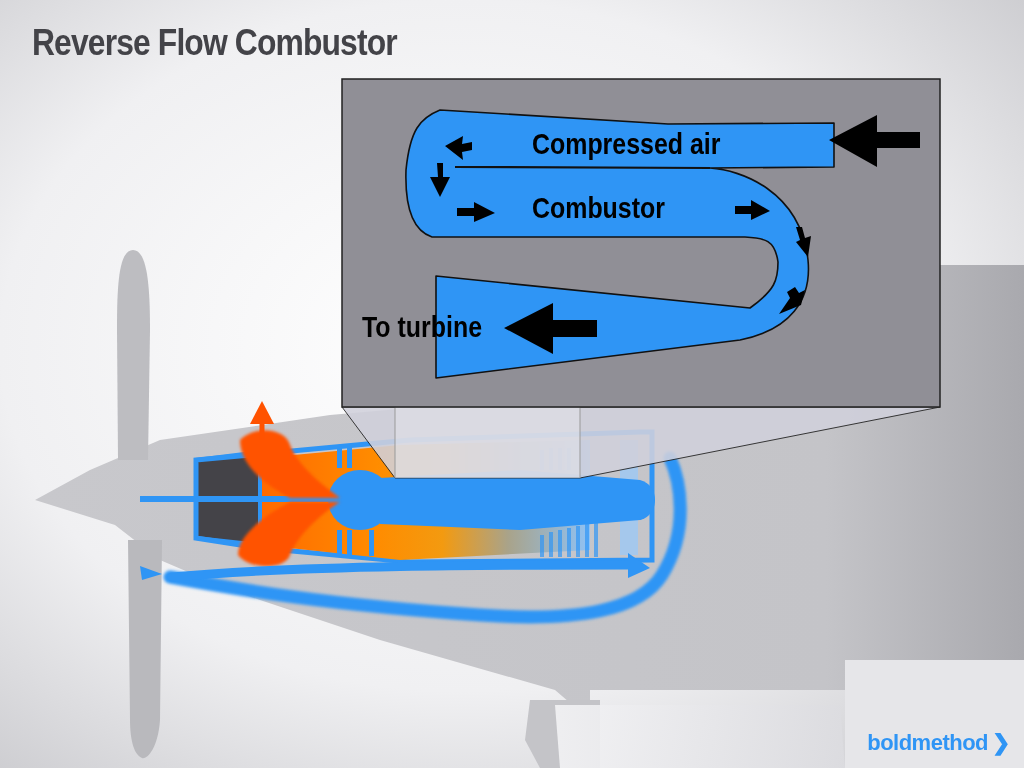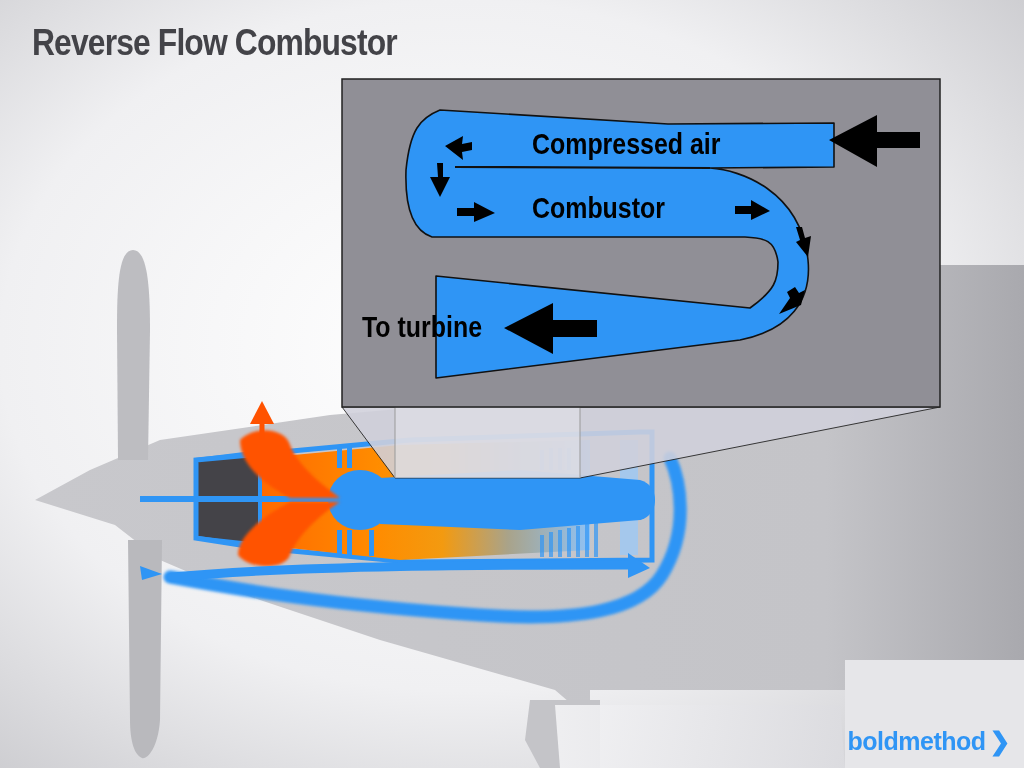--- a/index.html
+++ b/index.html
@@ -3,21 +3,21 @@
 <meta charset="utf-8">
 <style>
   html, body { margin: 0; padding: 0; }
   body { width: 1024px; height: 768px; overflow: hidden; position: relative;
     font-family: "Liberation Sans", sans-serif; }
   #bg { position: absolute; left: 0; top: 0; width: 1024px; height: 768px; }
   .title { position: absolute; left: 32px; top: 22px; font-size: 37px; font-weight: bold;
     color: #434348; letter-spacing: -1px; transform: scaleX(0.86); transform-origin: left top;
     font-family: "Liberation Sans", sans-serif; }
   .label { font-family: "Liberation Sans", sans-serif; font-weight: bold; fill: #000; }
-  .brand { position: absolute; right: 14px; bottom: 12px; color: #2f95f5; font-size: 25px;
+  .brand { position: absolute; right: 14px; bottom: 12px; color: #2f95f5; font-size: 22px;
     font-weight: bold; font-family: "Liberation Sans", sans-serif; letter-spacing: -0.5px; }
   .brand .chev { margin-left: 4px; }
 </style>
 </head>
 <body>
 
 <svg id="bg" viewBox="0 0 1024 768">
   <defs>
     <radialGradient id="bggrad" cx="0.45" cy="0.45" r="0.75">
       <stop offset="0" stop-color="#ffffff"></stop>

